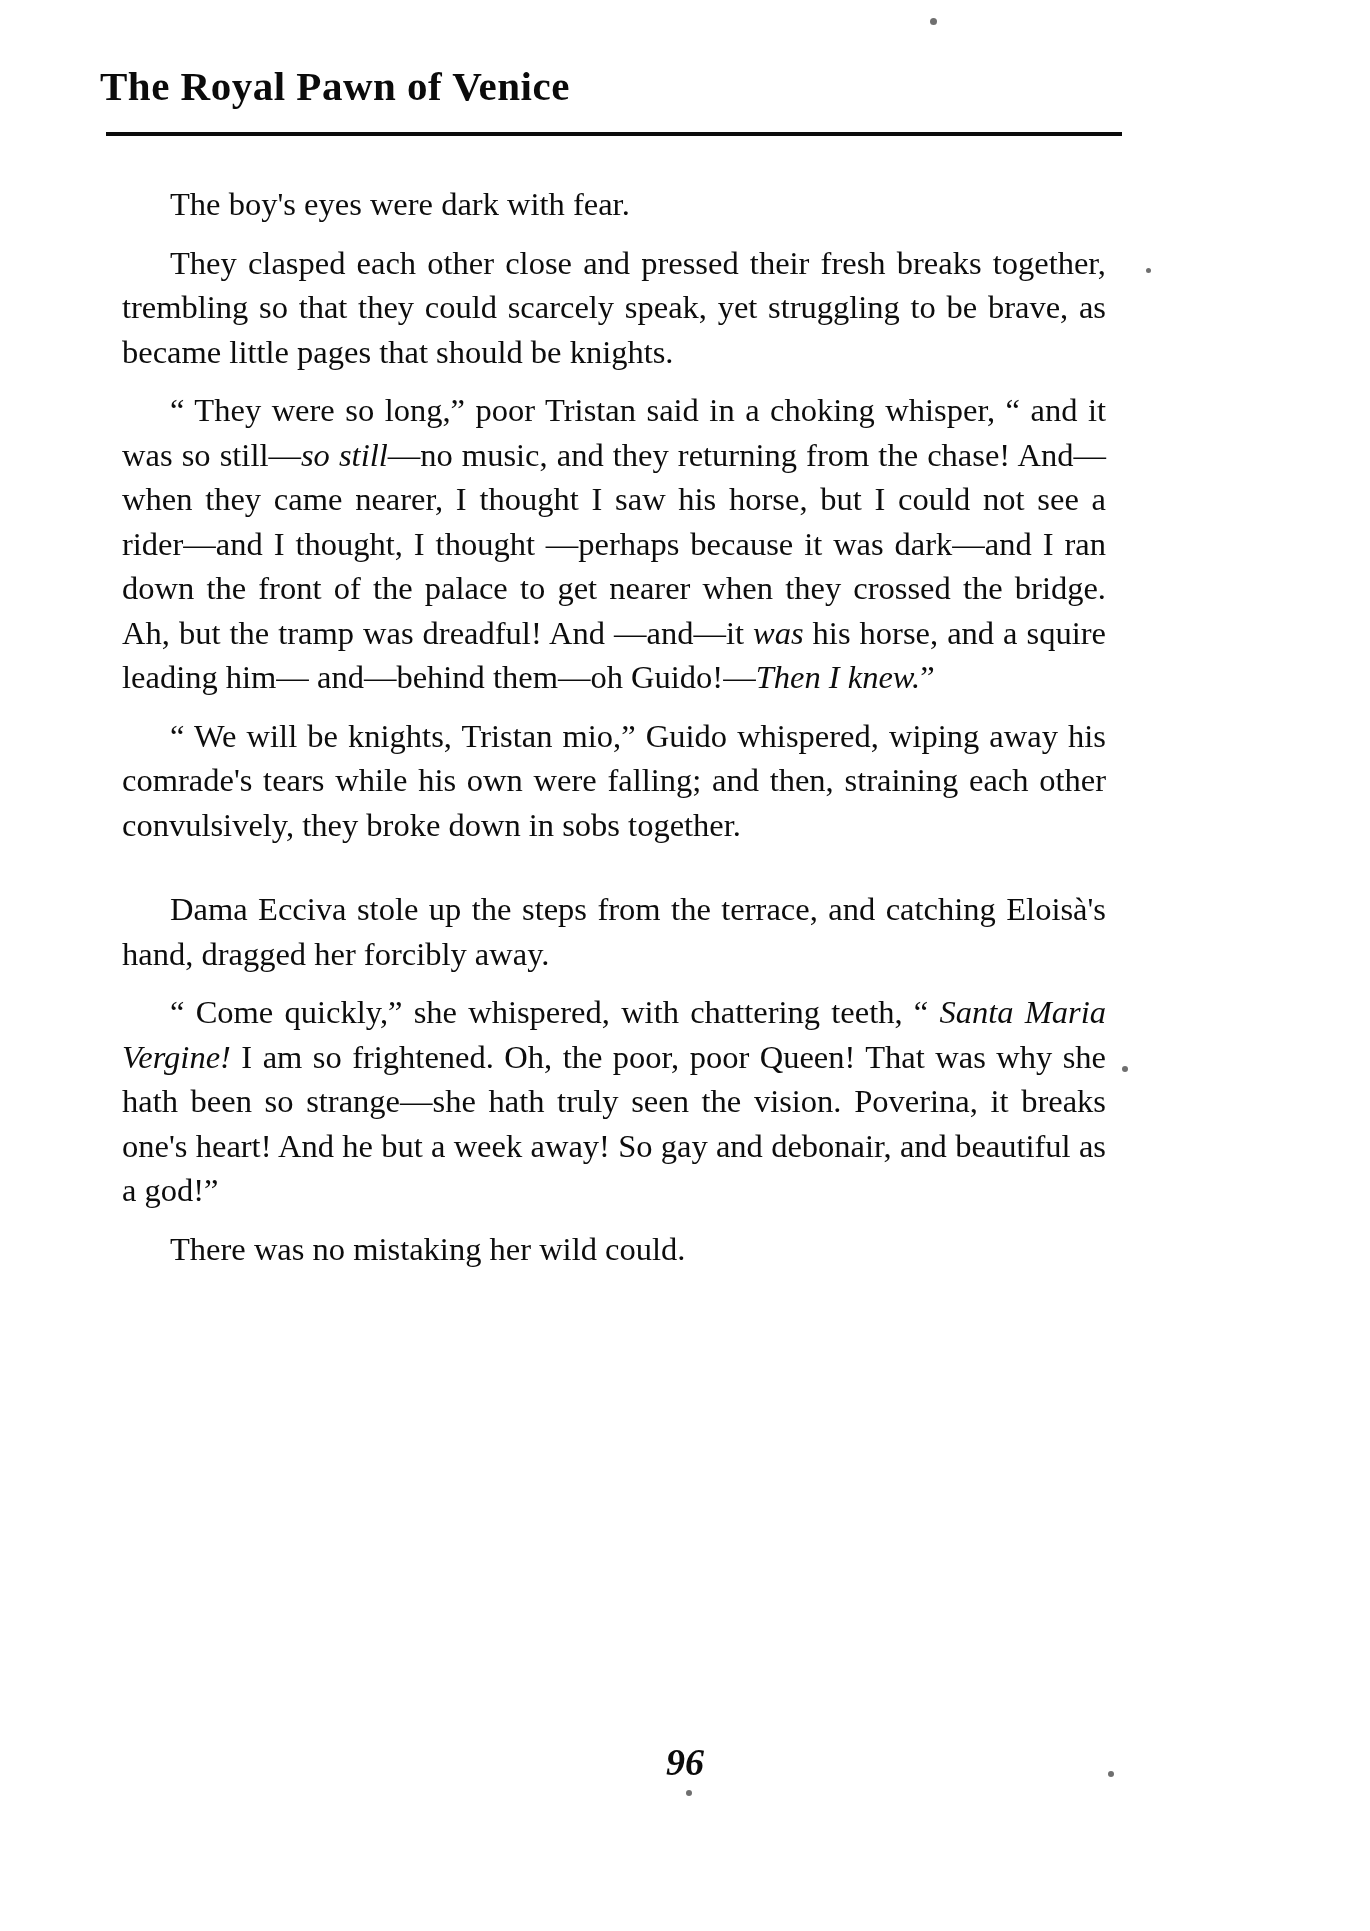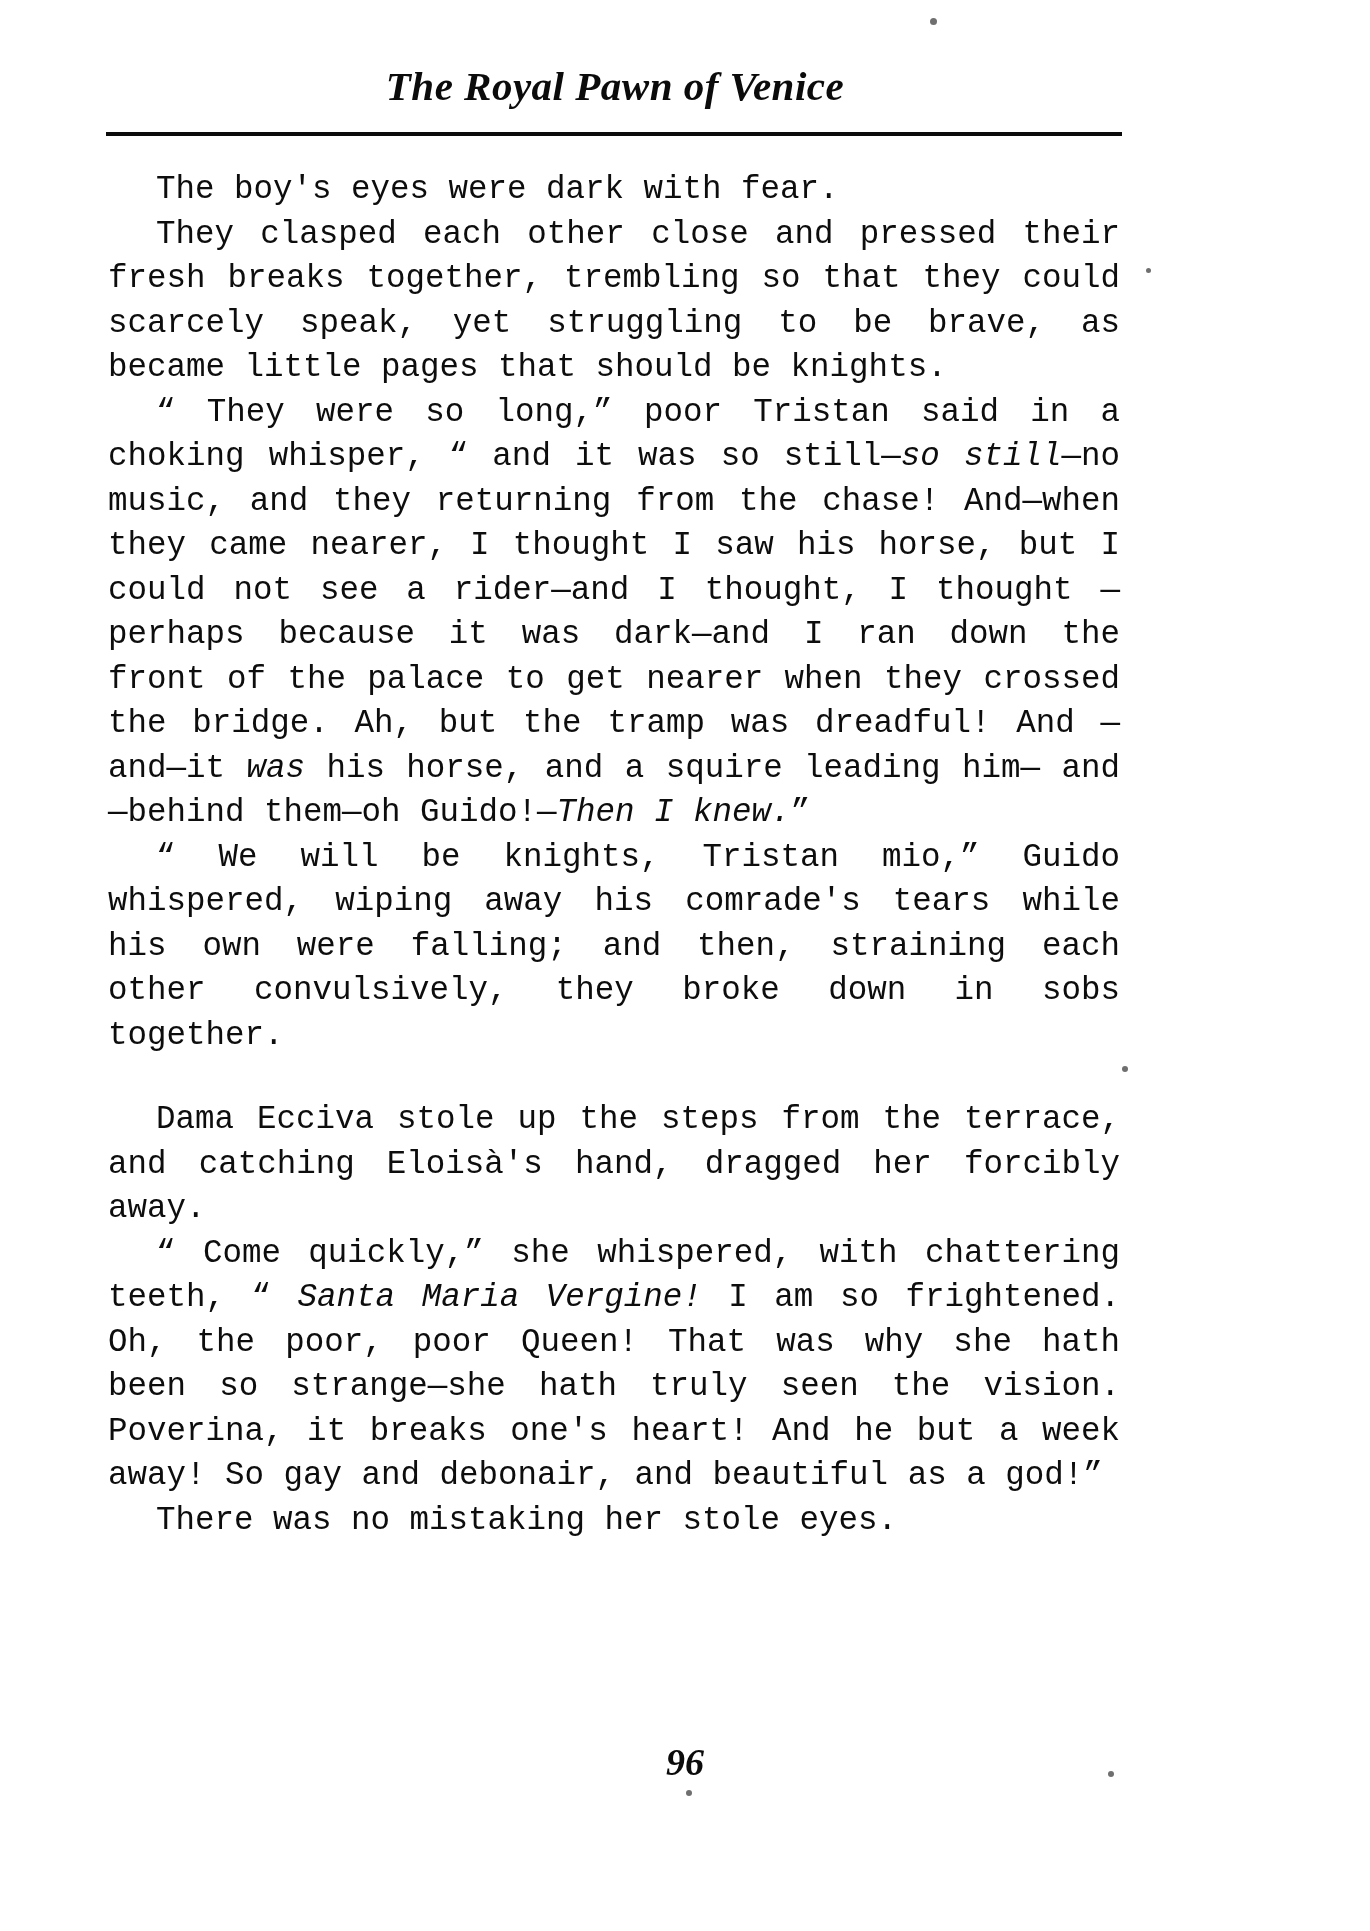--- a/index.html
+++ b/index.html
@@ -20,23 +20,22 @@
     left: 0;
     top: 0;
     width: 1370px;
     height: 1931px;
   }
   .running-head {
     position: absolute;
     left: 100px;
     top: 62px;
     width: 1030px;
-    text-align: center;
+    text-align: left;
     font-family: "Liberation Serif", serif;
-    font-style: italic;
     font-weight: bold;
     font-size: 41px;
     letter-spacing: 0.5px;
     color: #0b0b0b;
   }
   .head-rule {
     position: absolute;
     left: 106px;
     top: 132px;
     width: 1016px;
@@ -47,26 +46,25 @@
     position: absolute;
     left: 108px;
     top: 168px;
     width: 1012px;
     font-size: 32.5px;
     line-height: 44.5px;
     text-align: justify;
     color: #0d0d0d;
   }
   .body-text p {
-    margin: 0;
+    margin: 14px;
     text-indent: 48px;
     text-align: justify;
     -webkit-hyphens: none;
     hyphens: none;
-    font-family: Liberation Mono, monospace;
   }
   .body-text p.gap {
     margin-top: 40px;
   }
   .body-text p.lastline {
     text-align: left;
   }
   em {
     font-style: italic;
   }
@@ -97,21 +95,21 @@
 
   <div class="head-rule"></div>
 
   <div class="body-text">
       <p>The boy's eyes were dark with fear.</p>
       <p>They clasped each other close and pressed their fresh breaks together, trembling so that they could scarcely speak, yet struggling to be brave, as became little pages that should be knights.</p>
       <p>“ They were so long,” poor Tristan said in a choking whisper, “ and it was so still—<em>so still</em>—no music, and they returning from the chase!  And—when they came nearer, I thought I saw his horse, but I could not see a rider—and I thought, I thought —perhaps because it was dark—and I ran down the front of the palace to get nearer when they crossed the bridge.   Ah, but the tramp was dreadful!   And —and—it <em>was</em> his horse, and a squire leading him— and—behind them—oh Guido!—<em>Then I knew.</em>”</p>
       <p>“ We will be knights, Tristan mio,” Guido whispered, wiping away his comrade's tears while his own were falling; and then, straining each other convulsively, they broke down in sobs together.</p>
       <p class="gap">Dama Ecciva stole up the steps from the terrace, and catching Eloisà's hand, dragged her forcibly away.</p>
       <p>“ Come quickly,” she whispered, with chattering teeth, “ <em>Santa Maria Vergine!</em>  I am so frightened. Oh, the poor, poor Queen!   That was why she hath been so strange—she hath truly seen the vision. Poverina, it breaks one's heart!  And he but a week away!  So gay and debonair, and beautiful as a god!”</p>
-      <p class="lastline">There was no mistaking her stole eyes.</p>
+      <p class="lastline">There was no mistaking her wild could.</p>
     </div>
 
   <div class="folio">96</div>
 
   <div class="speck" style="left:930px; top:18px; width:7px; height:7px;"></div>
   <div class="speck" style="left:1146px; top:268px; width:5px; height:5px;"></div>
   <div class="speck" style="left:1122px; top:1066px; width:6px; height:6px;"></div>
   <div class="speck" style="left:1108px; top:1771px; width:6px; height:6px;"></div>
   <div class="speck" style="left:686px; top:1790px; width:6px; height:6px;"></div>
 </div>

